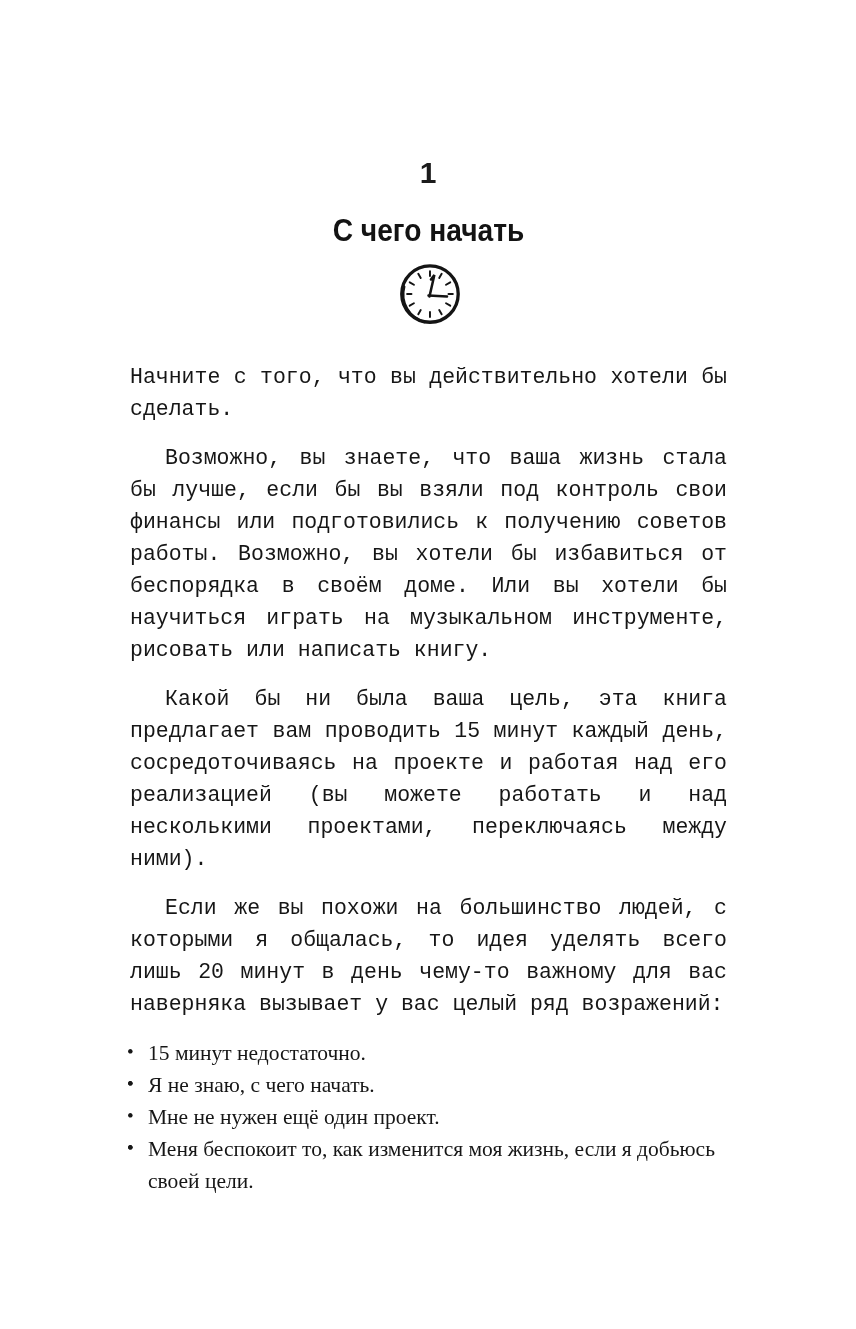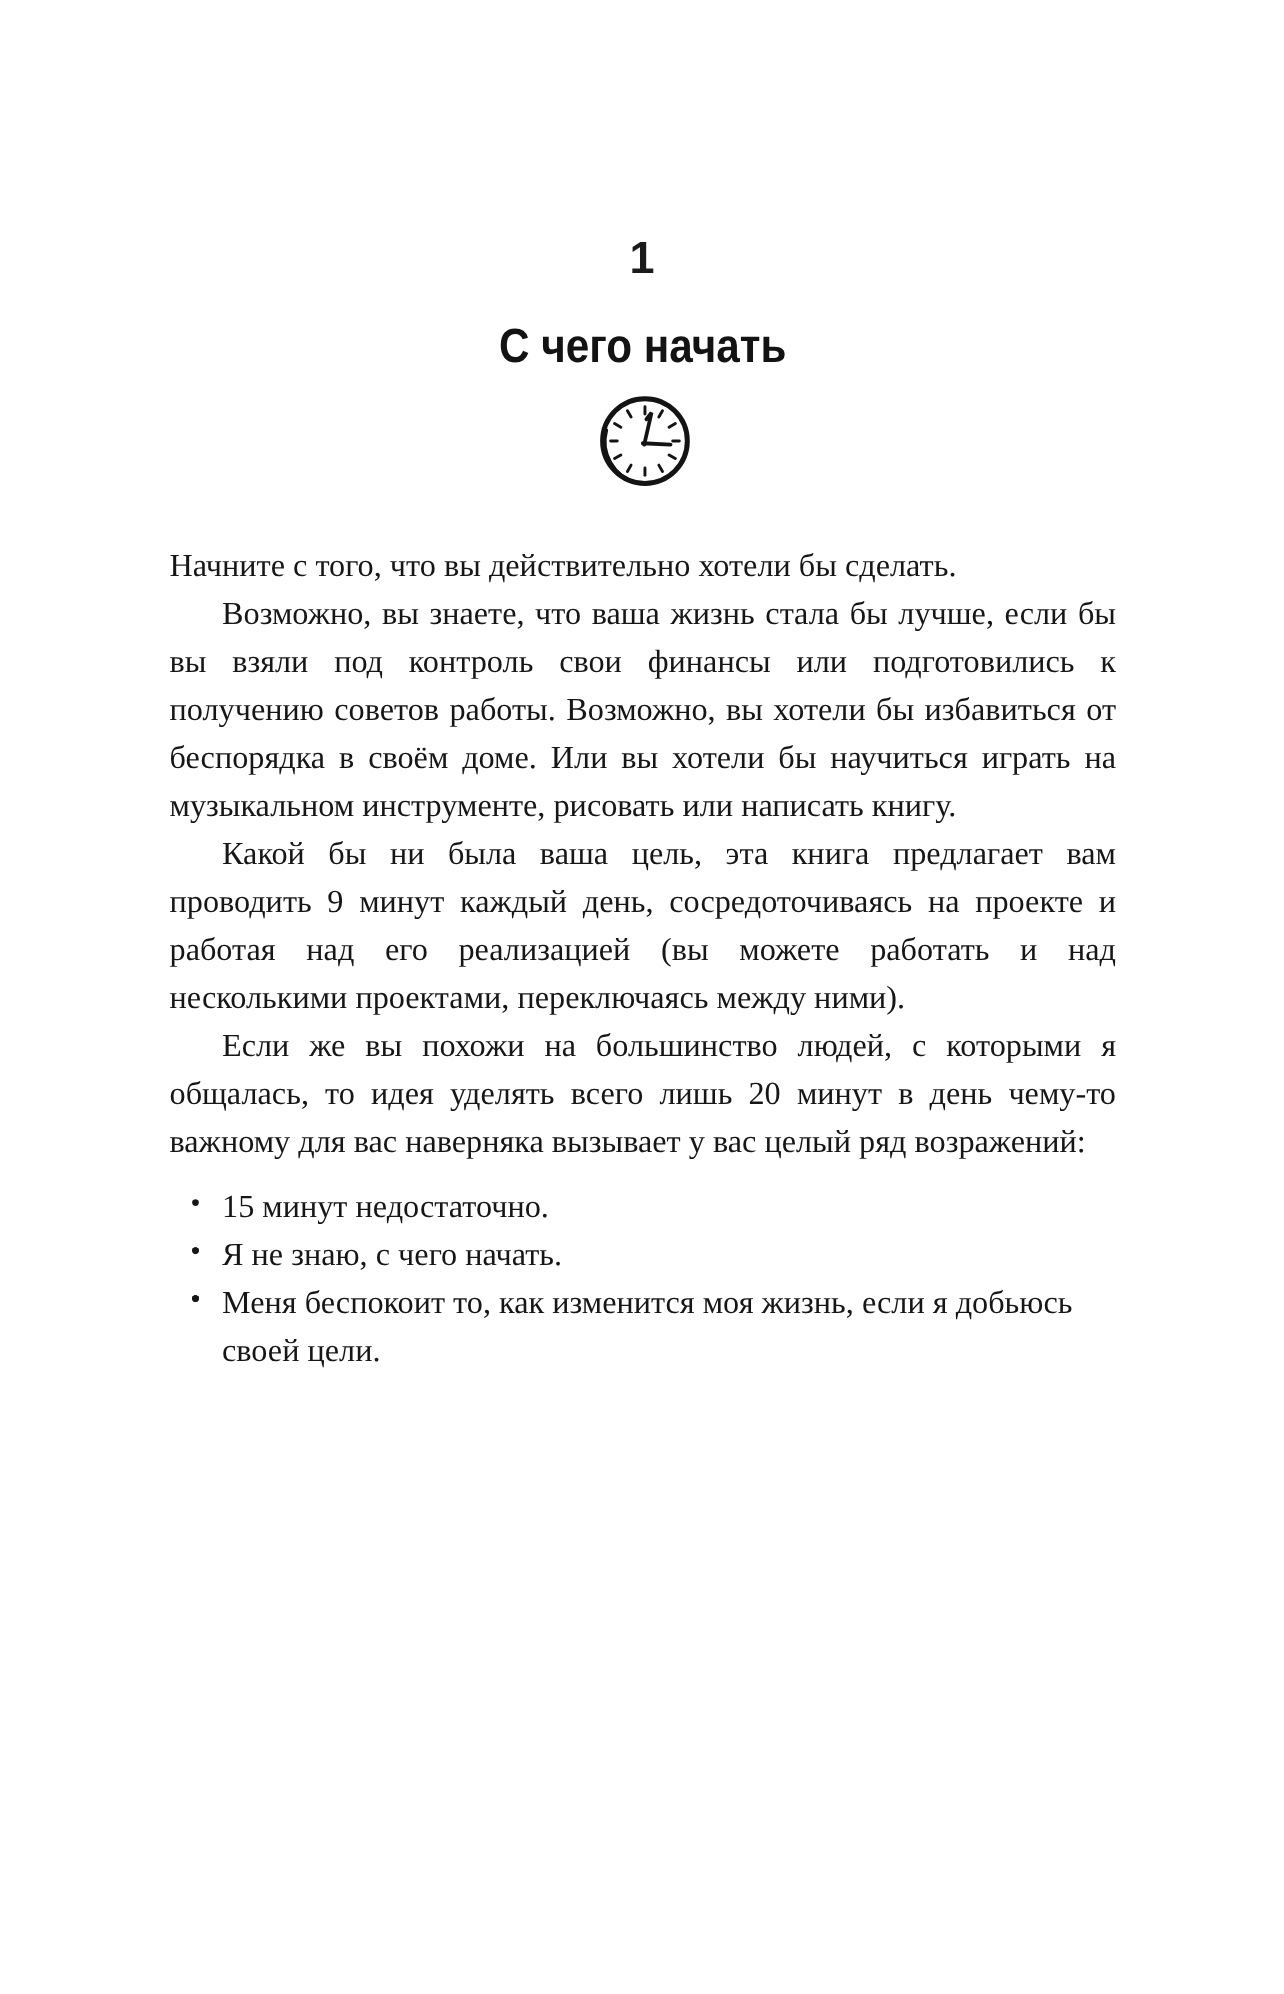--- a/index.html
+++ b/index.html
@@ -38,22 +38,23 @@
     text-align: center;
     height: 72px;
     margin-bottom: 31px;
   }
   .body-text {
     font-size: 21.5px;
     line-height: 32px;
     text-align: justify;
   }
   .body-text p {
-    margin: 0;
+    margin: 17px;
     text-indent: 35px;
+    font-family: Liberation Mono, monospace;
   }
   .body-text p.no-indent { text-indent: 0; }
   ul.objections {
     list-style: none;
     margin: 11px 0 0 0;
     padding: 0;
   }
   ul.objections li {
     position: relative;
     padding-left: 35px;
@@ -95,37 +96,38 @@
       <line x1="27" y1="16.2" x2="29.5" y2="20.5" stroke-width="2"></line>
 
       <path d="M 38.5 39.5 L 43.5 17.5 l -3.5 4.5" stroke-width="2.6"></path>
       <path d="M 37.5 38.5 L 56.5 39.5" stroke-width="2.6"></path>
     </svg>
   </div>
 
   <div class="body-text">
     <p class="no-indent">Начните с того, что вы действительно хотели бы сделать.</p>
     <p>Возможно, вы знаете, что ваша жизнь стала бы лучше, если бы вы взяли под контроль свои финансы или подготовились к получению советов работы. Возможно, вы хотели бы избавиться от беспорядка в своём доме. Или вы хотели бы научиться играть на музыкальном инструменте, рисовать или написать книгу.</p>
-    <p>Какой бы ни была ваша цель, эта книга предлагает вам проводить 9 минут каждый день, сосредоточиваясь на проекте и работая над его реализацией (вы можете работать и над несколькими проектами, переключаясь между ними).</p>
+    <p>Какой бы ни была ваша цель, эта книга предлагает вам проводить 15 минут каждый день, сосредоточиваясь на проекте и работая над его реализацией (вы можете работать и над несколькими проектами, переключаясь между ними).</p>
     <p>Если же вы похожи на большинство людей, с которыми я общалась, то идея уделять всего лишь 20 минут в день чему-то важному для вас наверняка вызывает у вас целый ряд возражений:</p>
 
     <ul class="objections">
       <li>
         <span class="marker">•</span>
         <span>15 минут недостаточно.</span>
       </li>
       <li>
         <span class="marker">•</span>
       </li>
       <li>
         <span class="marker">•</span>
         <span>Я не знаю, с чего начать.</span>
       </li>
       <li>
         <span class="marker">•</span>
+        <span>Мне не нужен ещё один проект.</span>
       </li>
       <li>
         <span class="marker">•</span>
       </li>
       <li>
         <span class="marker">•</span>
         <span>Меня беспокоит то, как изменится моя жизнь, если я добьюсь своей цели.</span>
       </li>
     </ul>
   </div>

